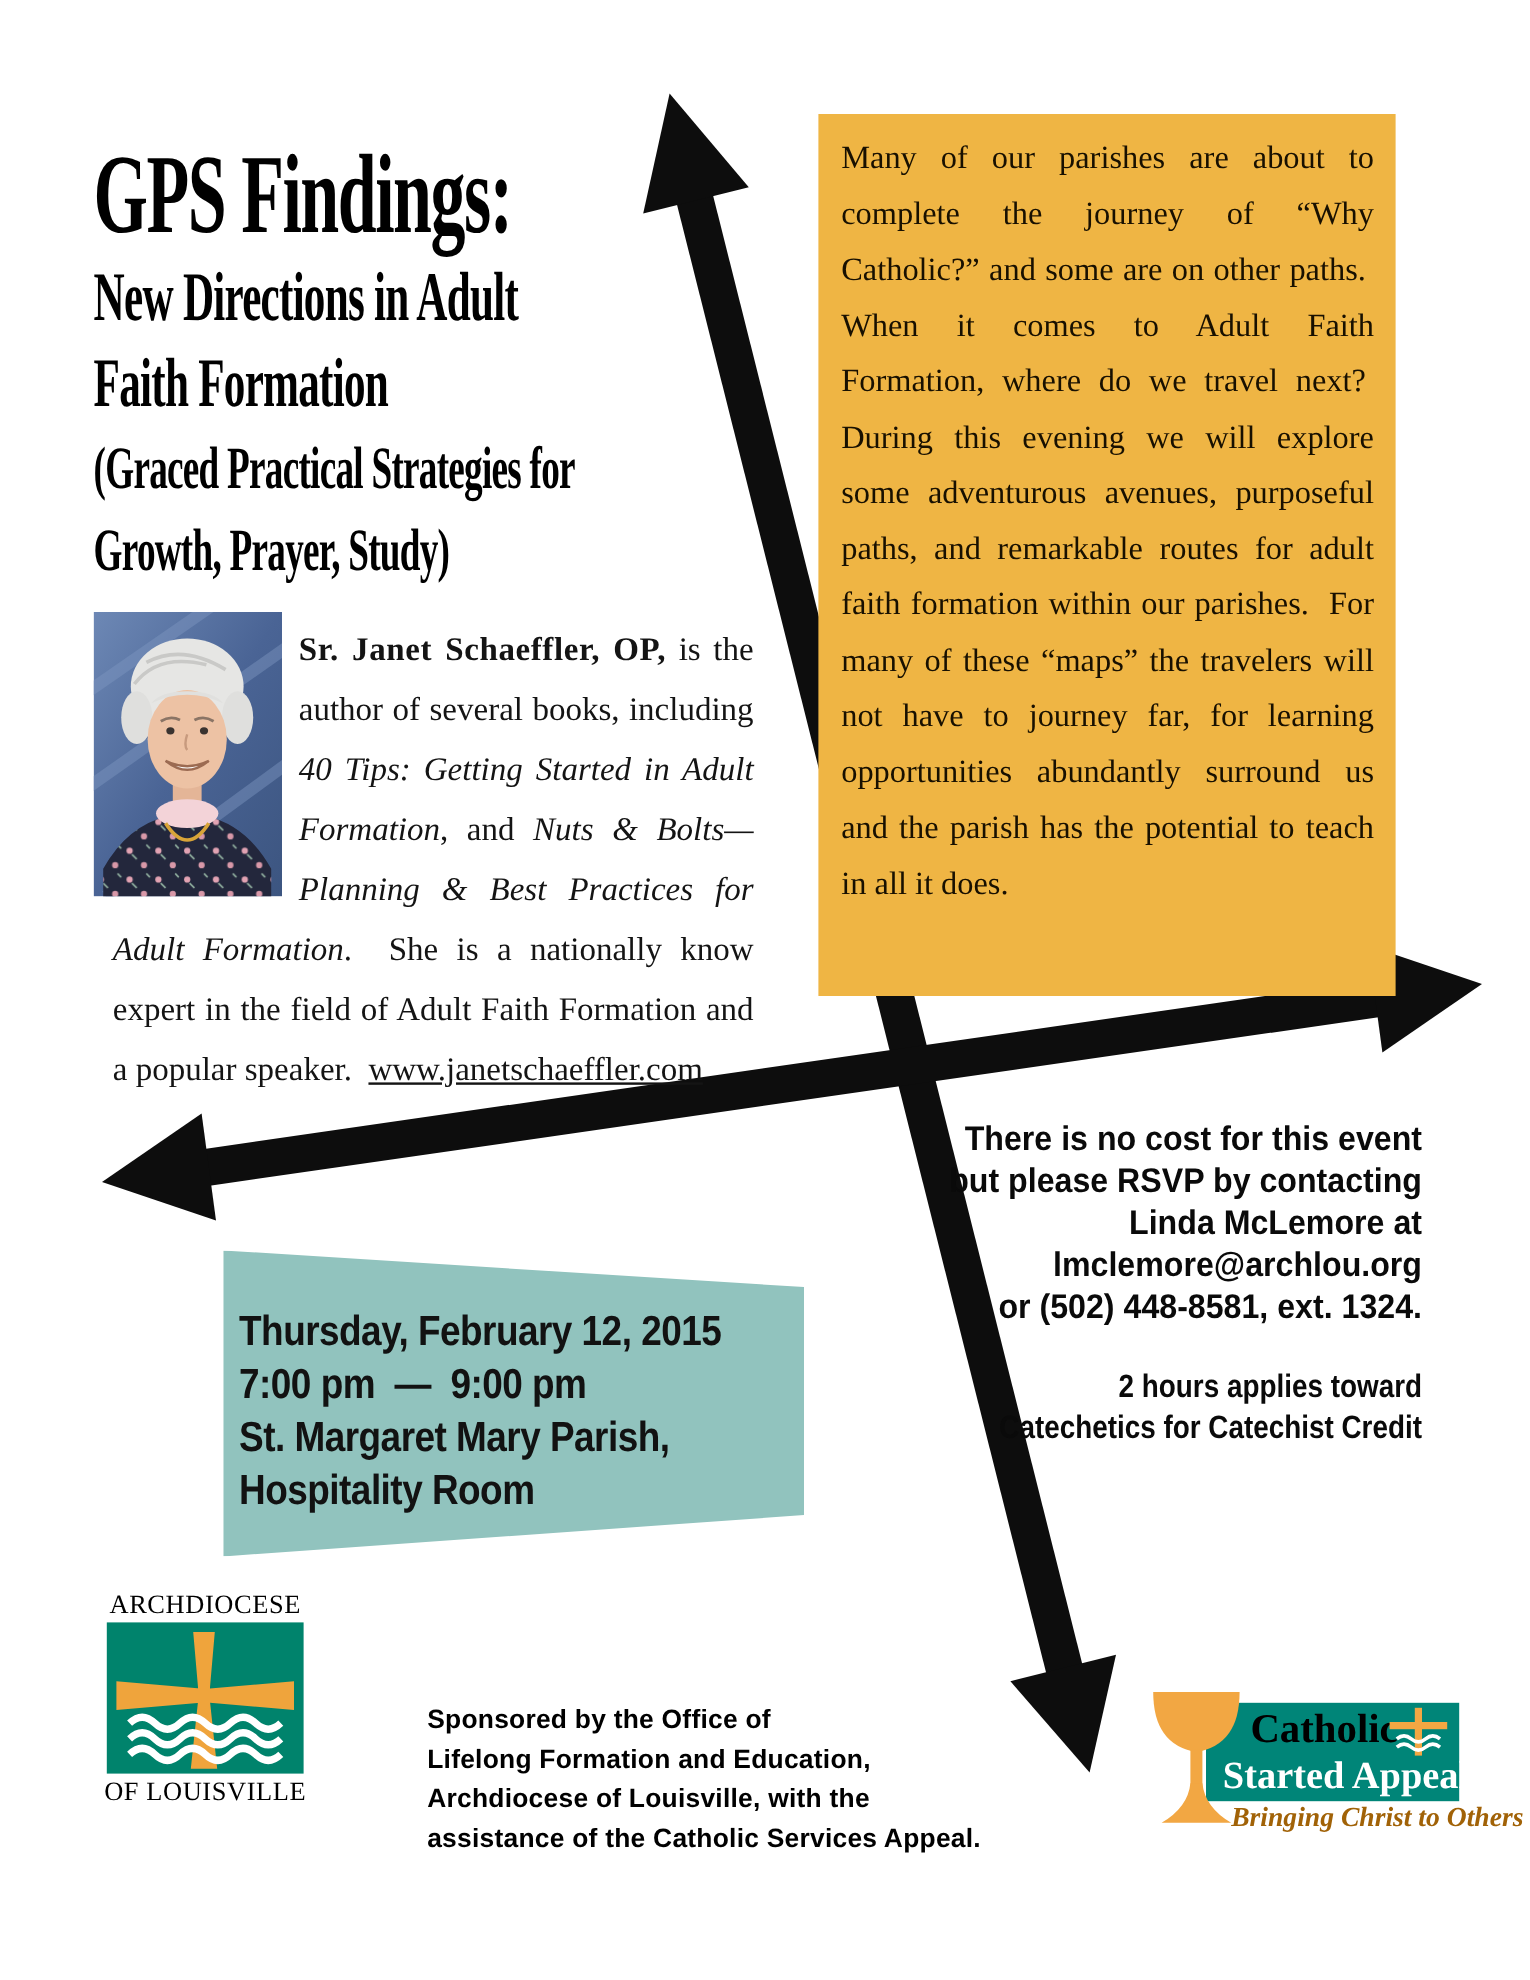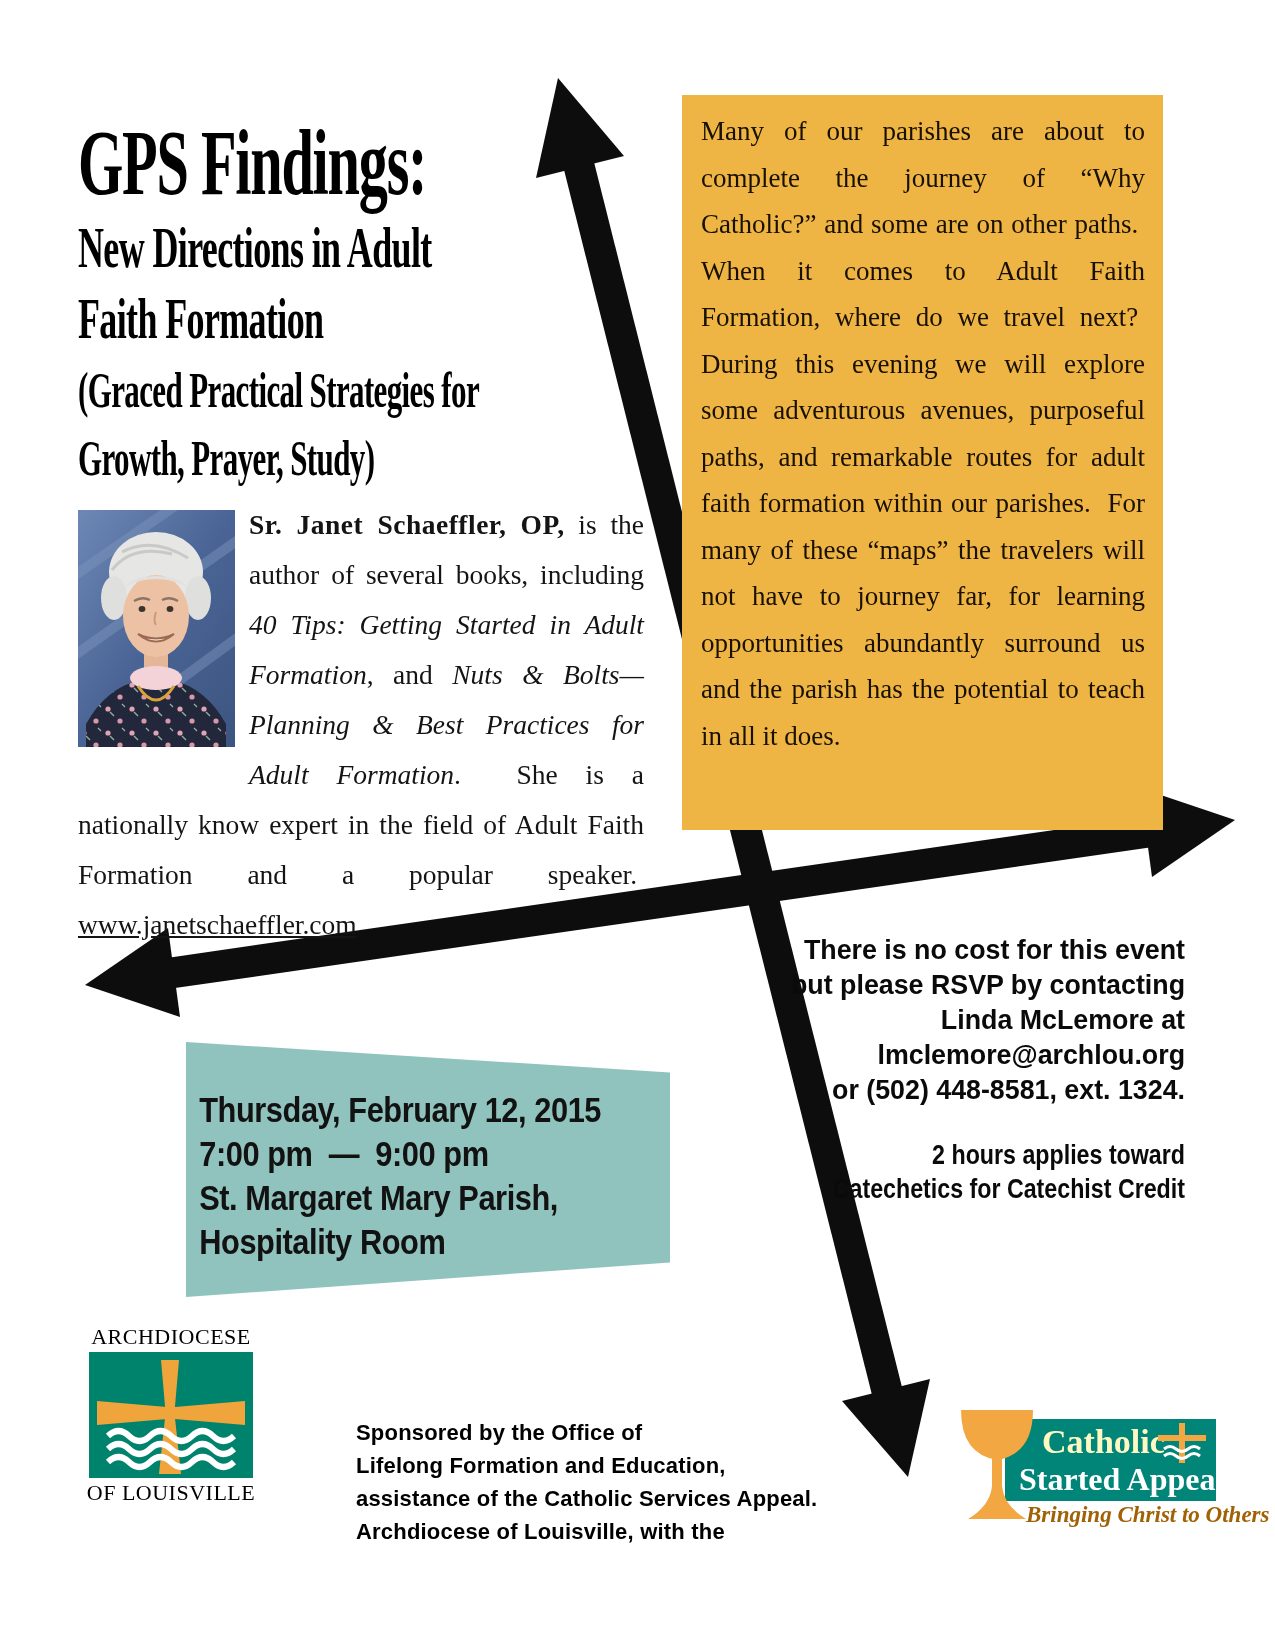--- a/index.html
+++ b/index.html
@@ -29,21 +29,21 @@
     transform:scaleX(0.62); transform-origin:0 0; color:#000;
   }
   .t1 { font-size:94px; line-height:100px; letter-spacing:-2px; }
   .t2 { font-size:58px; line-height:71px; letter-spacing:-1px; }
   .t3 { font-size:50px; line-height:64px; letter-spacing:-1px; margin-top:4px; }
 
   
   .bio-block { position:absolute; left:78px; top:500px; width:566px; z-index:3; }
   .photo { float:left; width:157px; height:237px; margin:10px 14px 6px 0; }
   .bio-text {
-    margin:0; font-size:27.5px; line-height:50px; text-align:justify; color:#141414;
+    margin:16px; font-size:27.5px; line-height:50px; text-align:justify; color:#141414;
   }
   .seg-bold { font-weight:bold; letter-spacing:0.5px; }
   .seg-italic { font-style:italic; }
   .seg-link { text-decoration:underline; }
 
   
   .rsvp {
     position:absolute; right:90px; top:932px; width:560px; text-align:right; z-index:3;
     font-family:"Liberation Sans", sans-serif; font-weight:bold;
     font-size:28.5px; line-height:35px; color:#0a0a0a;
@@ -81,21 +81,21 @@
   .sponsor {
     position:absolute; left:356px; top:1416px; width:560px; z-index:3;
     font-family:"Liberation Sans", sans-serif; font-weight:bold;
     font-size:22px; line-height:33px; color:#000; letter-spacing:0.2px;
   }
 
   
   .csa-logo { position:absolute; left:958px; top:1406px; width:262px; height:130px; z-index:3; }
   .csa-rect { position:absolute; left:47px; top:13px; width:211px; height:82px; background:#008578; }
   .csa-line1 {
-    position:absolute; left:37px; top:4px; color:#fef9c3;
+    position:absolute; left:37px; top:4px; color:#000000;
     font-family:"Liberation Serif", serif; font-weight:bold; font-size:34px; white-space:nowrap;
   }
   .csa-cross { position:absolute; right:8px; top:4px; width:52px; height:44px; }
   .csa-line2 {
     position:absolute; left:14px; top:42px; color:#fff;
     font-family:"Liberation Serif", serif; font-weight:bold; font-size:32px; white-space:nowrap;
   }
   .csa-chalice { position:absolute; left:0; top:0; width:78px; height:118px; }
   .csa-tagline {
     position:absolute; left:68px; top:96px; width:197px; text-align:center;
@@ -211,22 +211,22 @@
           <path d="M19,110 q10.5,-10 21,0 t21,0 t21,0 t21,0 t21,0 t21,0"></path>
         </g>
       </svg>
     </div>
     <div class="arch-bottom">OF LOUISVILLE</div>
   </div>
 
   <div class="sponsor">
     <div>Sponsored by the Office of</div>
     <div>Lifelong Formation and Education,</div>
+    <div>Archdiocese of Louisville, with the</div>
     <div>assistance of the Catholic Services Appeal.</div>
-    <div>Archdiocese of Louisville, with the</div>
   </div>
 
   <div class="csa-logo">
     <div class="csa-rect">
       <div class="csa-line1">Catholic</div>
       <div class="csa-cross">
         <svg viewBox="0 0 52 44" width="52" height="44">
           <g fill="#F2A743">
             <rect x="23" y="0" width="6" height="40"></rect>
             <rect x="2" y="12" width="48" height="6"></rect>

